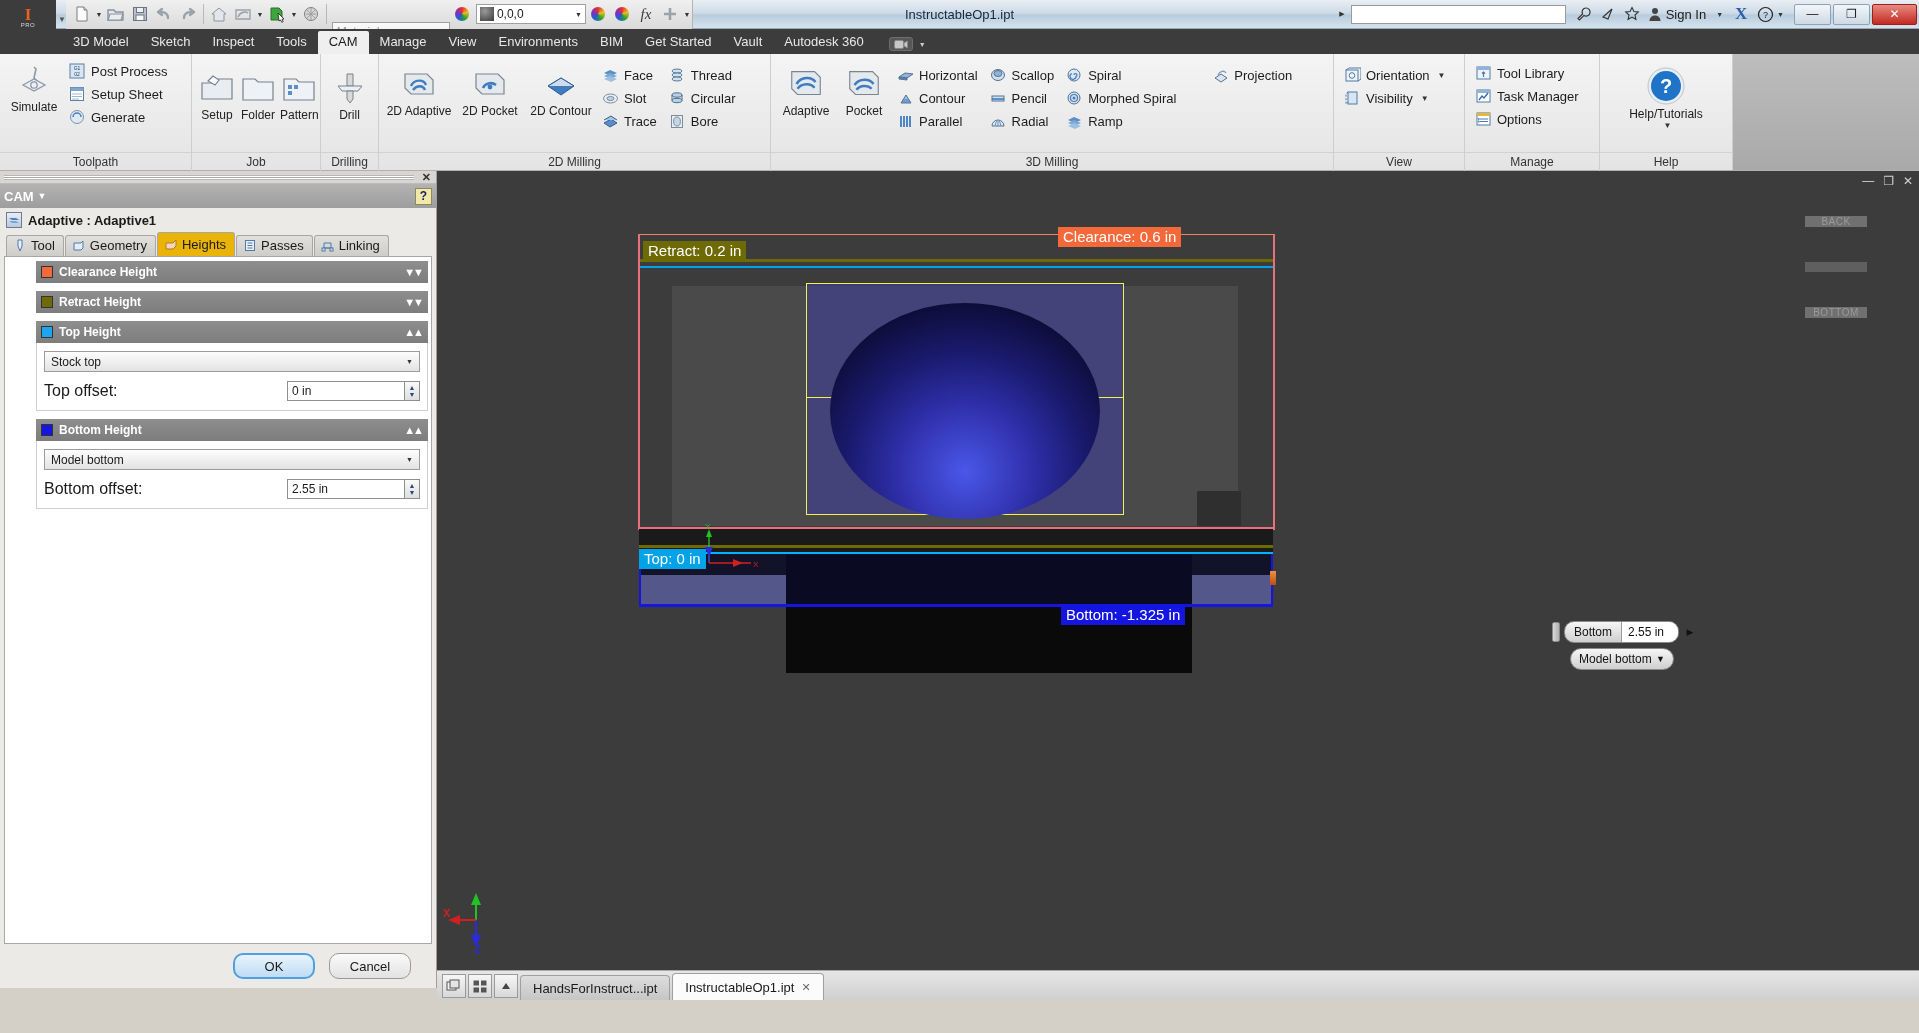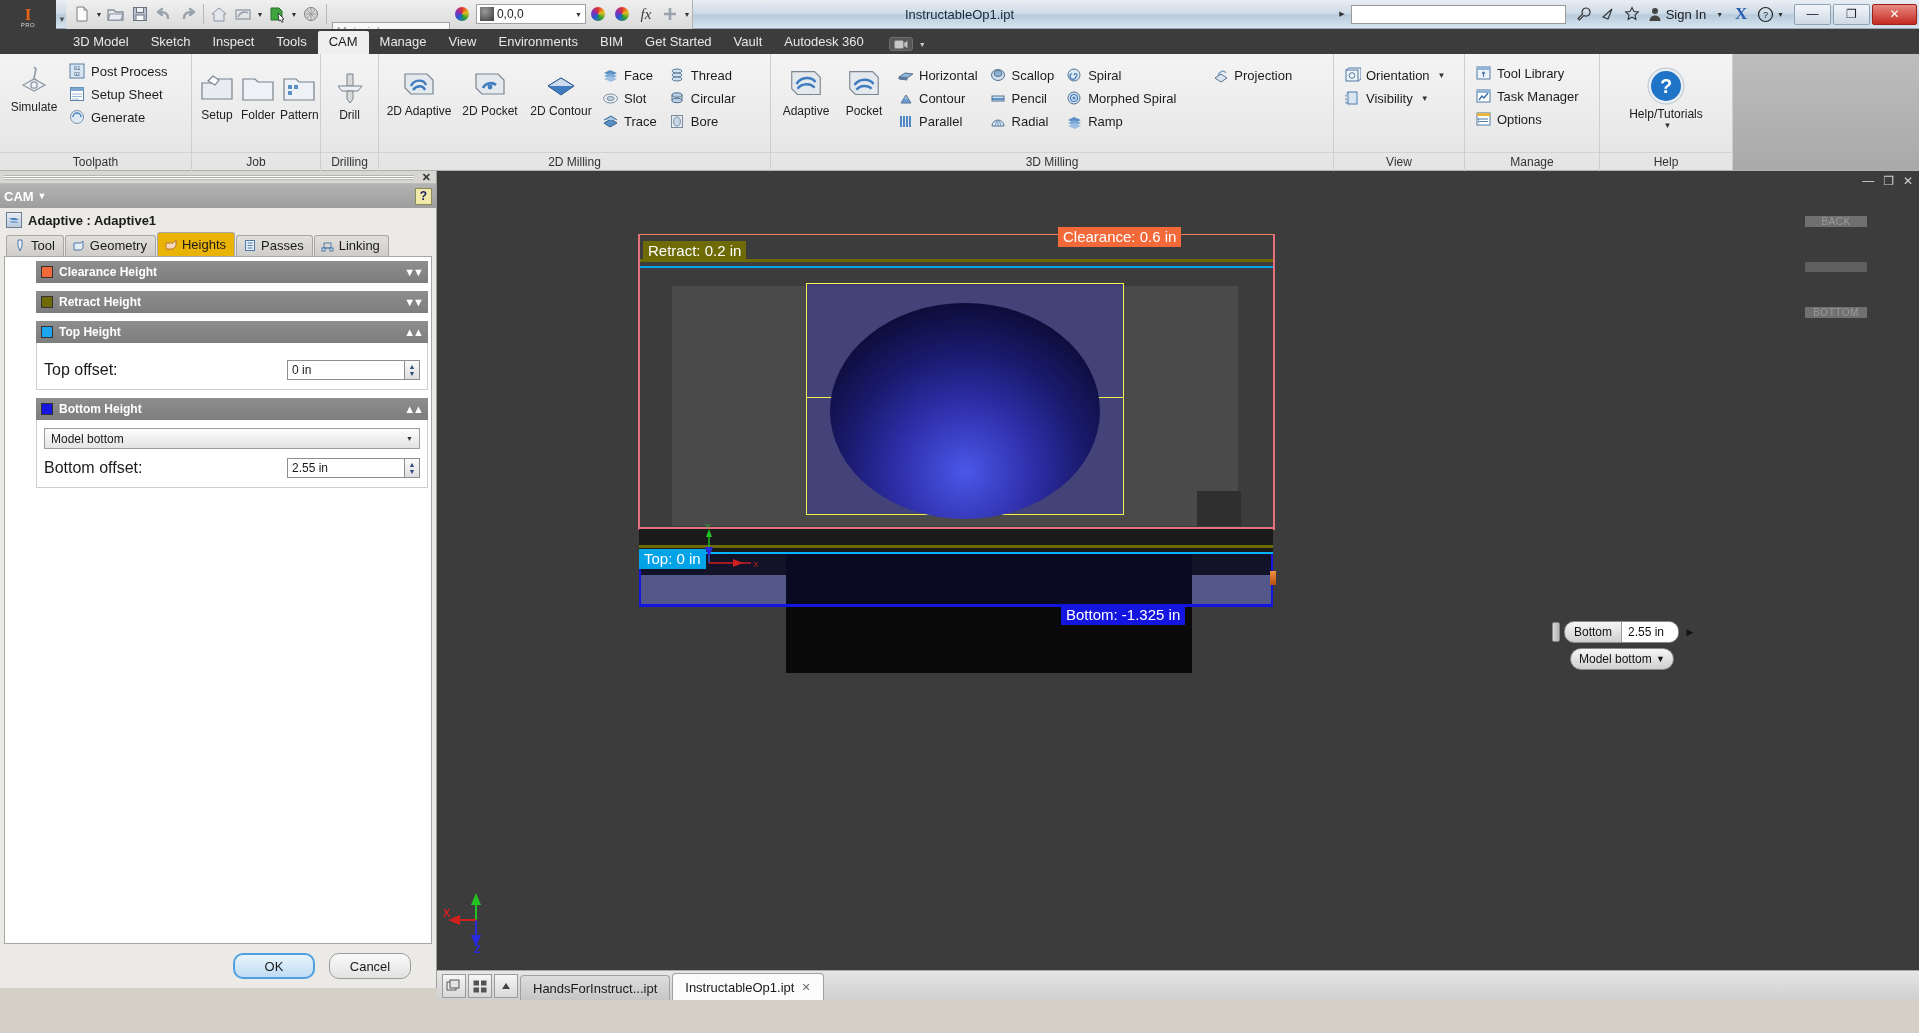--- a/index.html
+++ b/index.html
@@ -948,20 +948,24 @@
 
       <div class="section">
         <div class="sec-head">
           <span class="lft">
             <span class="colchip" style="background:#1ea5ef"></span>
             <span>Top Height</span>
           </span>
           <span class="chev">▲▲</span>
         </div>
         <div class="sec-body">
+          <div class="sel">
+            <span>Stock top</span>
+            <span class="tiny-caret">▼</span>
+          </div>
           <div class="fldrow">
             <label>Top offset:</label>
             <div class="numin">0 in</div>
             <div class="spin">
                 <i>▲</i>
                 <i>▼</i>
               </div>
           </div>
         </div>
       </div>

